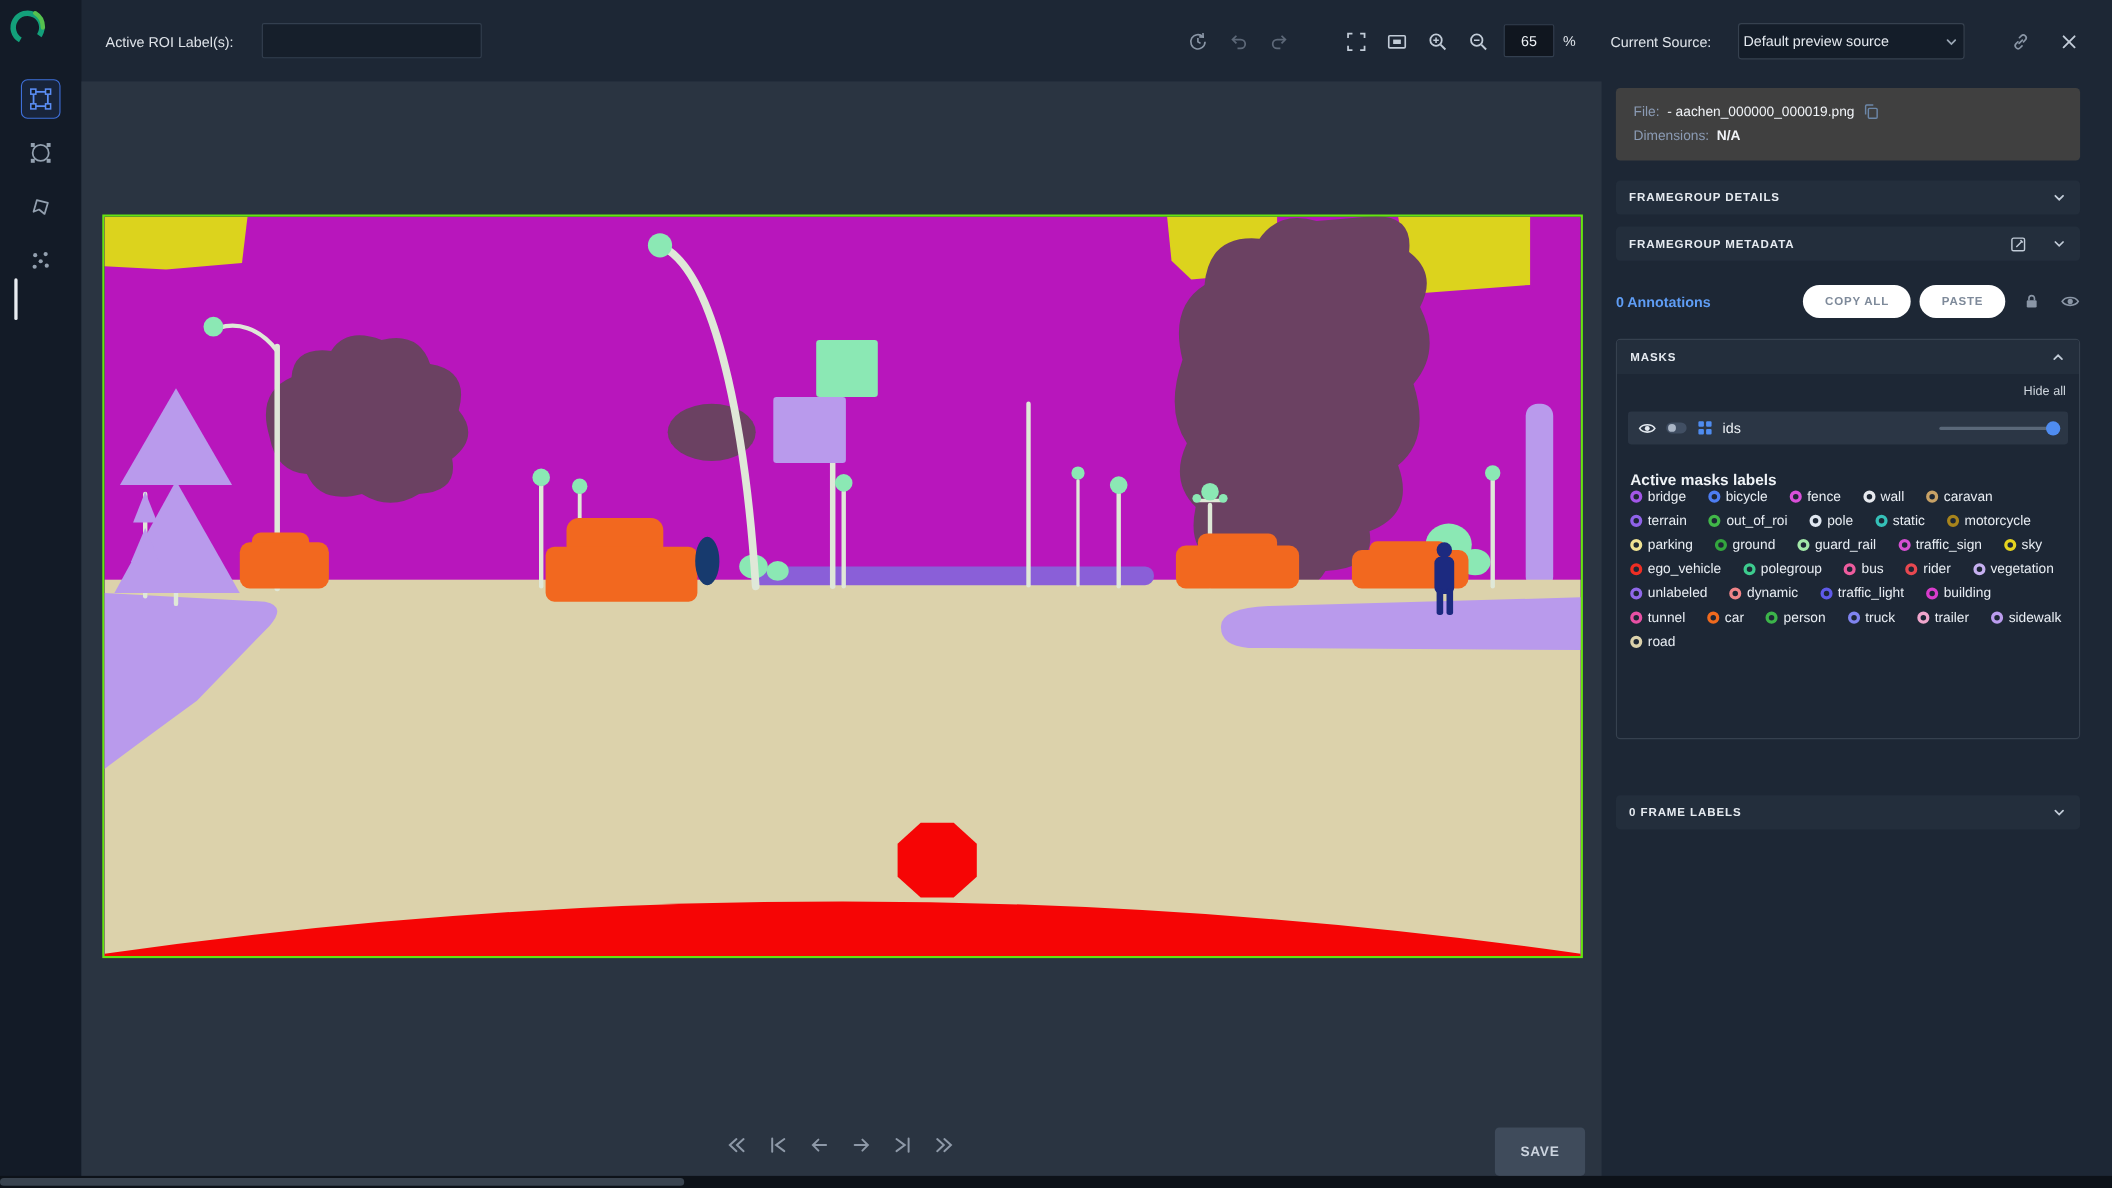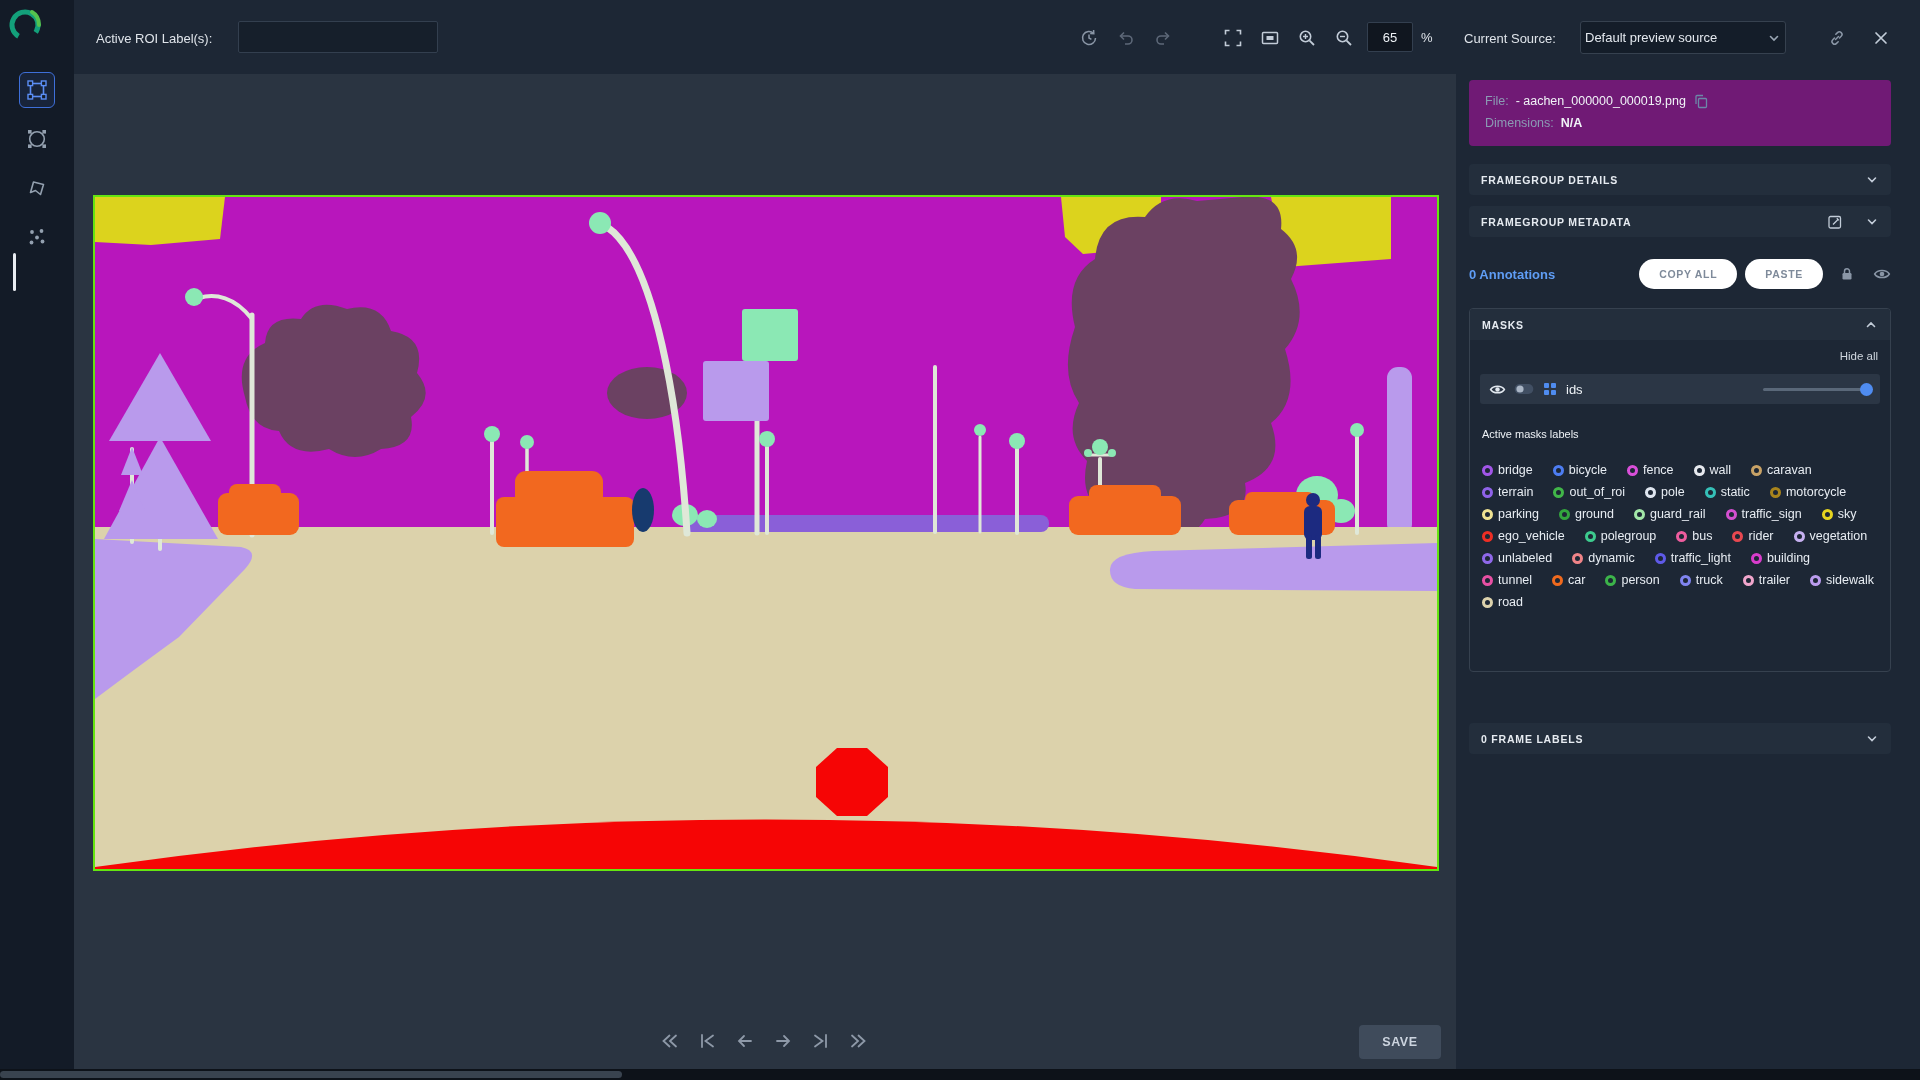--- a/index.html
+++ b/index.html
@@ -50,29 +50,29 @@
 
   
   .canvas { position:absolute; left:74px; top:74px; width:1382px; height:1006px; background:#2a3441; }
   .image-frame {
     position:absolute; left:19px; top:121px; width:1342px; height:672px;
     border:2px solid #65e510; box-sizing:content-box; cursor:crosshair;
   }
   .playback { position:absolute; left:582px; top:954px; display:flex; gap:12px; color:#8e99a8; }
   .pb-btn { width:26px; height:26px; display:flex; align-items:center; justify-content:center; cursor:pointer; background:none; border:none; color:#8e99a8; }
   .save-btn {
-    position:absolute; left:1285px; top:951px; width:82px; height:34px;
+    position:absolute; left:1285px; top:951px; width:82px; height:44px;
     background:#3f4b5b; color:#ccd4df; border:none; border-radius:4px;
     font-family:"Liberation Sans",sans-serif; font-size:12.5px; font-weight:bold; letter-spacing:0.6px; cursor:pointer;
   }
 
   
   .rightpanel { position:absolute; left:1456px; top:74px; width:464px; height:1006px; }
   .rp-block { position:absolute; left:13px; width:422px; }
-  .file-card { top:6px; height:66px; background:#701a75; border-radius:4px; padding:13px 16px; }
+  .file-card { top:6px; height:66px; background:#404040; border-radius:4px; padding:13px 16px; }
   .file-row { display:flex; align-items:center; gap:7px; font-size:12.5px; }
   .k { color:#8b9bb4; } .v { color:#f0f3f7; }
   .file-row + .file-row { margin-top:7px; }
   .section-bar {
     height:31px; background:#232e3c; border-radius:4px;
     display:flex; align-items:center; padding:0 12px; gap:10px;
     font-size:10.5px; font-weight:bold; letter-spacing:0.8px; color:#e6ebf1; cursor:pointer;
   }
   .bar-details { top:90px; } .bar-meta { top:132px; }
   .bar-objects { top:607px; } .bar-framelabels { top:649px; }
@@ -94,21 +94,21 @@
   }
   .hide-all { margin:10px 12px 0; text-align:right; font-size:11.5px; color:#cfd6de; cursor:pointer; }
   .ids-row {
     margin:12px 10px 0; height:30px; background:#2b3645; border-radius:3px;
     display:flex; align-items:center; gap:8px; padding:0 9px;
   }
   .ids-label { font-size:13px; color:#eef2f6; }
   .slider { position:relative; width:108px; height:13px; margin-left:auto; cursor:pointer; }
   .slider .track { position:absolute; left:0; right:0; top:5px; height:3px; border-radius:2px; background:#5a6879; }
   .slider .handle { position:absolute; right:-2px; top:0; width:13px; height:13px; border-radius:50%; background:#4f8cf0; }
-  .active-title { margin:24px 12px 23px; font-size:11px; font-weight:normal; color:#eef2f6; }
+  .active-title { margin:24px 12px 0; font-size:14px; font-weight:bold; color:#eef2f6; }
   .chips { margin:0 12px; display:flex; flex-wrap:wrap; column-gap:20px; row-gap:8px; max-width:396px; }
   .chip { display:inline-flex; align-items:center; gap:5px; cursor:pointer; }
   .chip .dot { width:11px; height:11px; border-radius:50%; border:3px solid #888; flex:0 0 auto; }
   .chip .chip-text { font-size:12.5px; color:#e8edf3; }
 
   
   .hscroll { position:absolute; left:0; bottom:0; width:1920px; height:11px; background:#0d1219; }
   .hthumb { position:absolute; left:0; top:2px; width:622px; height:7px; background:#39434f; border-radius:4px; cursor:pointer; }
 
   svg.ic { display:block; }

